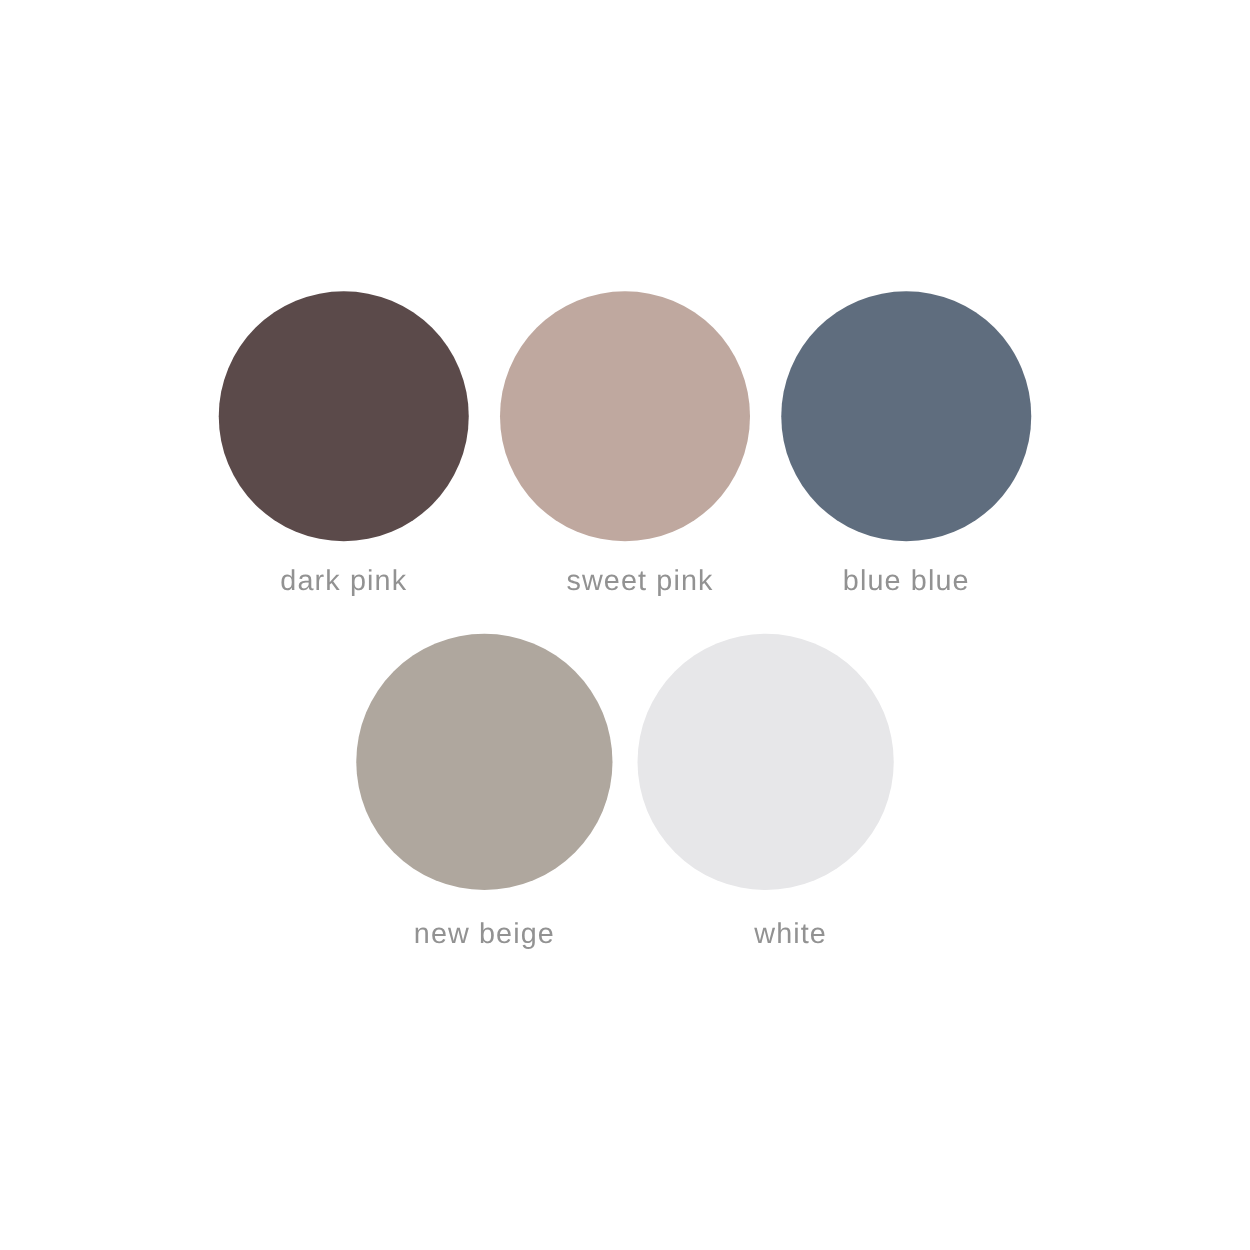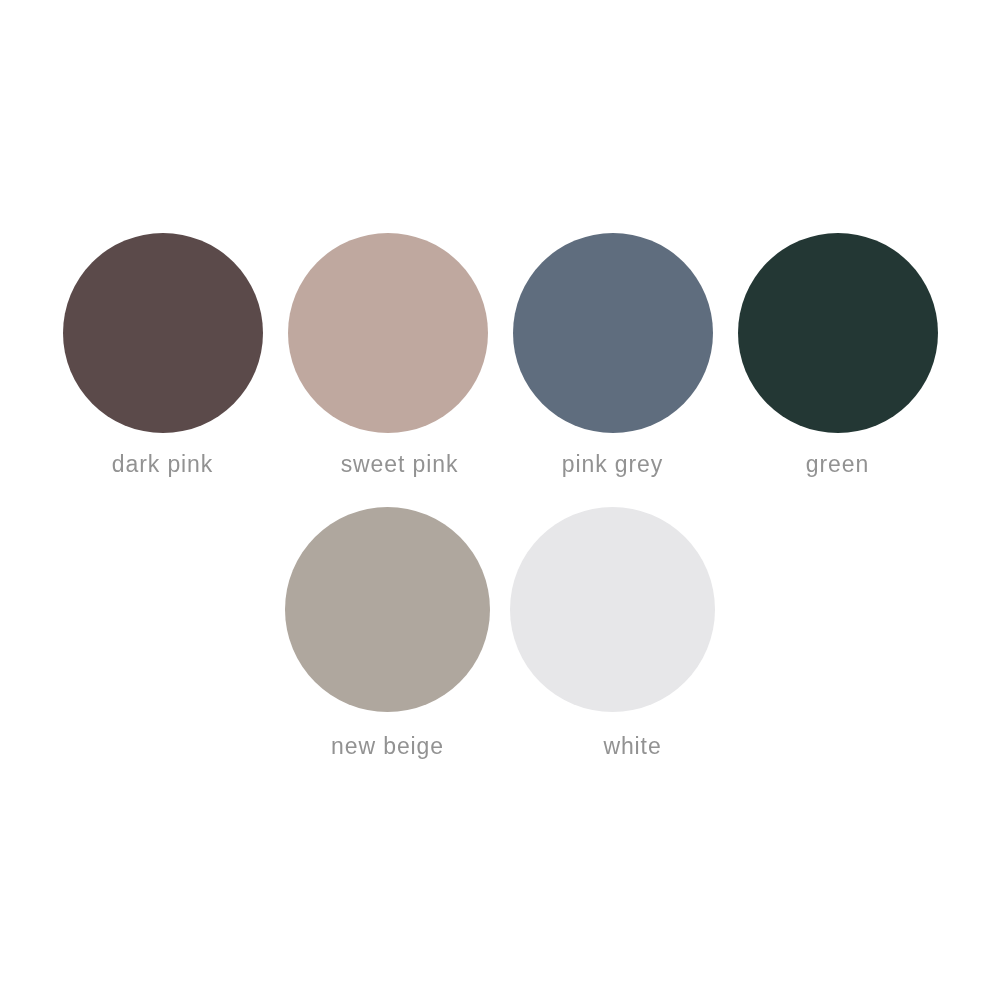--- a/index.html
+++ b/index.html
@@ -101,27 +101,23 @@
         <div class="swatch-label" style="color: rgb(146, 146, 146);">dark pink</div>
       </div>
 
       <div class="swatch-cell">
         <div class="swatch-disc" style="background: rgb(191, 168, 159);"></div>
         <div class="swatch-label" style="color: rgb(146, 146, 146); margin-left: 24px;">sweet pink</div>
       </div>
 
       <div class="swatch-cell">
         <div class="swatch-disc" style="background: rgb(95, 109, 126);"></div>
-        <div class="swatch-label" style="color: rgb(146, 146, 146);">pink grey</div>
+        <div class="swatch-label" style="color: rgb(146, 146, 146);">blue blue</div>
       </div>
 
-      <div class="swatch-cell">
-        <div class="swatch-disc" style="background: rgb(35, 55, 52);"></div>
-        <div class="swatch-label" style="color: rgb(146, 146, 146);">green</div>
-      </div>
 
     </div>
 
     <div class="swatch-row row-bottom">
 
       <div class="swatch-cell">
         <div class="swatch-disc" style="background: rgb(175, 167, 158);"></div>
         <div class="swatch-label" style="color: rgb(146, 146, 146);">new beige</div>
       </div>
 

